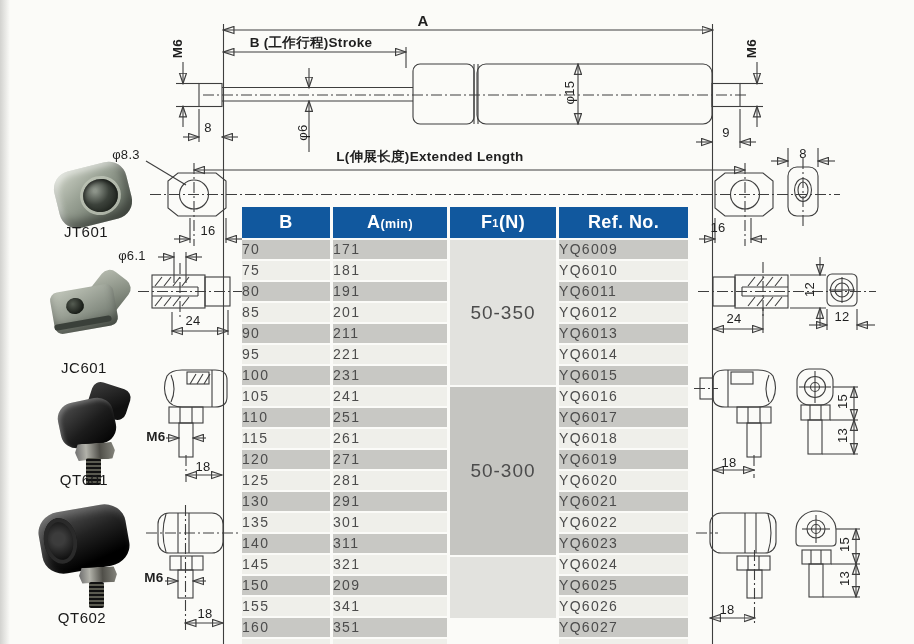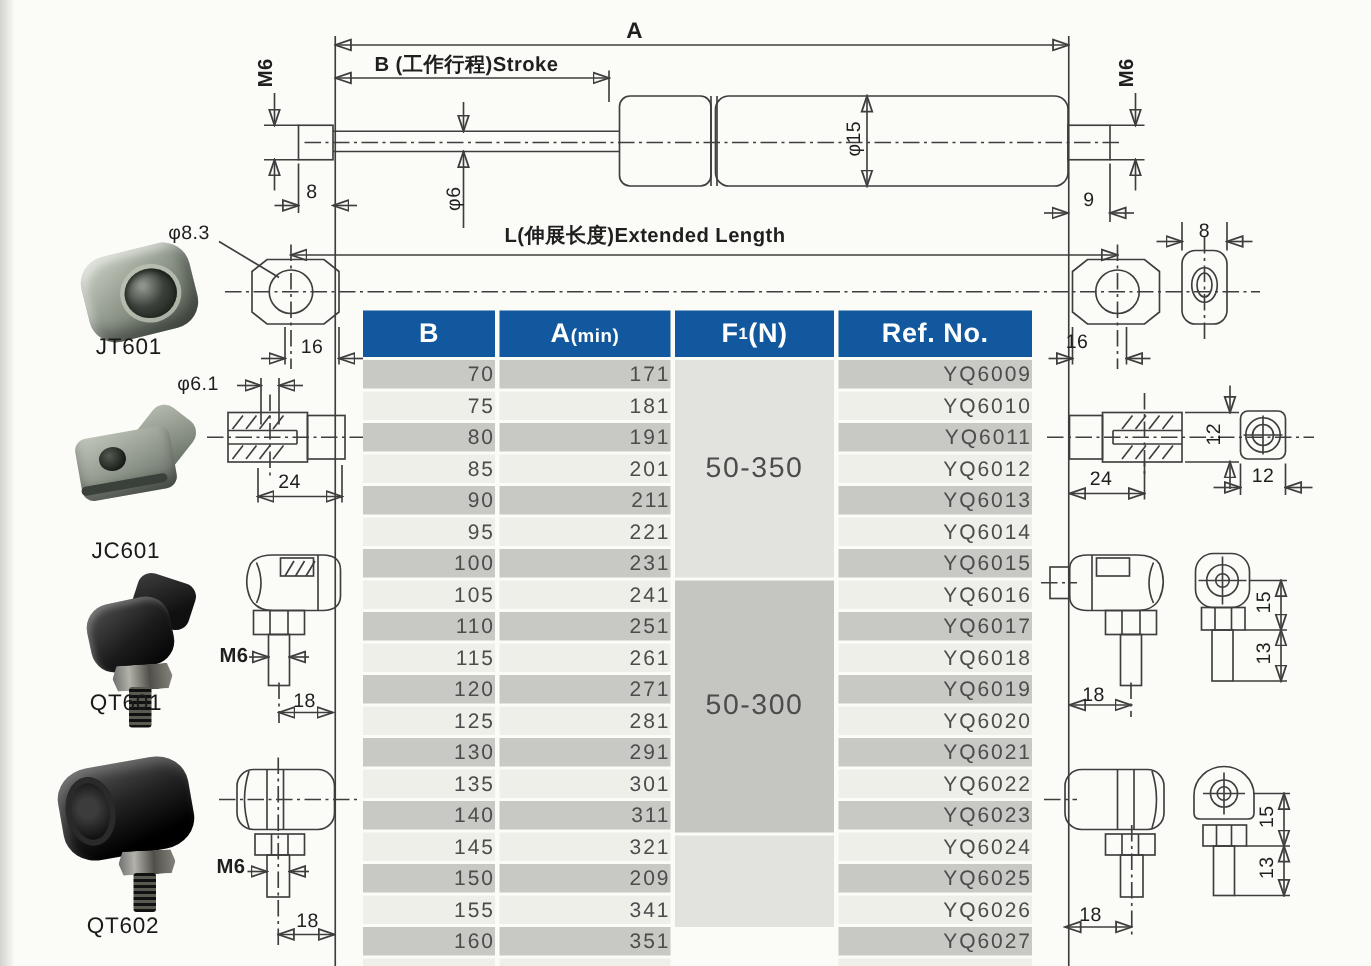--- a/index.html
+++ b/index.html
@@ -60,21 +60,21 @@
   .qt2-stud{left:49px;top:78px;width:15px;height:26px;}
 
   .spec-table{position:absolute;left:242px;top:207px;width:446px;}
   .thead,.tbody{display:grid;grid-template-columns:88px 114px 106px 129px;column-gap:3px;}
   .hc{height:31px;background:#11589e;color:#fff;display:flex;align-items:center;
       justify-content:center;font-weight:bold;font-size:18px;letter-spacing:.4px;}
   .h-sub{font-size:12.5px;font-weight:bold;margin-top:3px;}
   .f-sub{font-size:11px;font-weight:bold;vertical-align:sub;}
   .thead{margin-bottom:2px;}
   .col{display:flex;flex-direction:column;}
-  .cell{height:19px;margin-bottom:2px;line-height:19px;text-align:right;
+  .cell{height:19px;margin-bottom:2px;line-height:19px;text-align:left;
         font-size:14px;color:#4c4c4c;letter-spacing:1.3px;}
   .fcell{margin-bottom:2px;display:flex;align-items:center;justify-content:center;
         font-size:19px;color:#4c4c4c;letter-spacing:1px;}
   .dark{background:#c8c8c4;}
   .light{background:#efefea;}
   .fdark{background:#c5c5c1;}
   .flight{background:#e2e2de;}
 </style>
 </head>
 <body>
@@ -338,21 +338,21 @@
     <div class="jc-hole"></div>
   </div>
   <span class="lbl name" style="left:54px;top:360px;width:60px;">JC601</span>
 
   <div class="photo" style="left:55px;top:385px;width:80px;height:102px;">
     <div class="qt1-cap"></div>
     <div class="qt1-body"></div>
     <div class="nut qt1-nut"></div>
     <div class="stud qt1-stud"></div>
   </div>
-  <span class="lbl name" style="left:54px;top:461px;width:60px;">QT601</span>
+  <span class="lbl name" style="left:54px;top:472px;width:60px;">QT601</span>
 
   <div class="photo" style="left:40px;top:504px;width:90px;height:106px;">
     <div class="qt2-barrel"></div>
     <div class="qt2-face"></div>
     <div class="nut qt2-nut"></div>
     <div class="stud qt2-stud"></div>
   </div>
   <span class="lbl name" style="left:52px;top:610px;width:60px;">QT602</span>
 
   <div class="spec-table">

